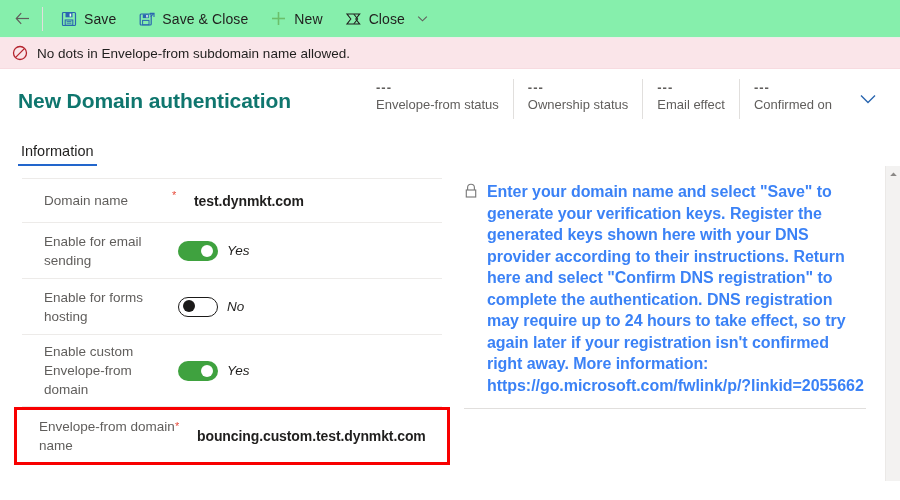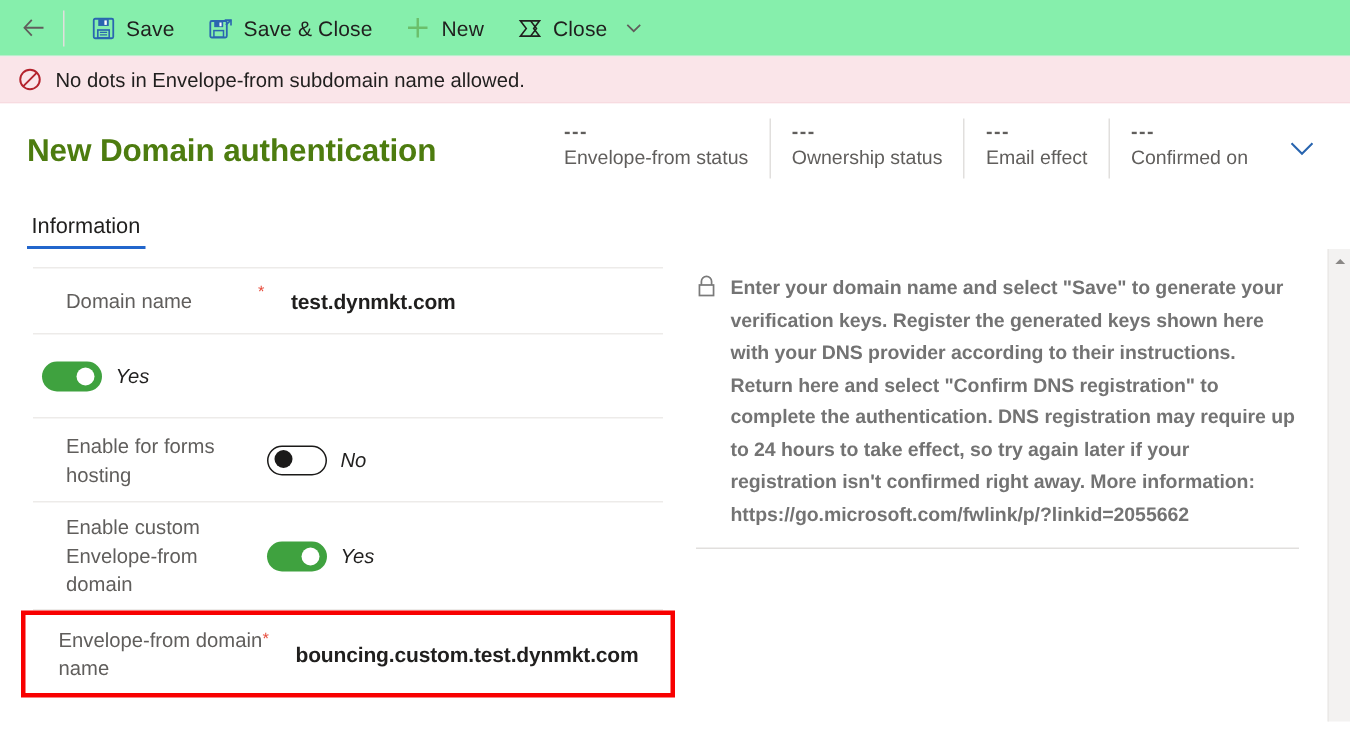--- a/index.html
+++ b/index.html
@@ -105,21 +105,21 @@
     height: 64px;
     display: flex;
     align-items: center;
     padding: 0 16px 0 18px;
     background: #ffffff;
   }
 
   .page-title {
     font-size: 21px;
     font-weight: 600;
-    color: #4d7c0f;
+    color: #0f766e;
     letter-spacing: -.1px;
     flex: 0 0 auto;
   }
 
   .head-spacer { flex: 1 1 auto; }
 
   .status-strip {
     display: flex;
     align-items: flex-start;
     height: 44px;
@@ -301,23 +301,23 @@
     border-bottom: 1px solid #e1dfdd;
     padding-bottom: 12px;
   }
   .lock-ico {
     width: 17px;
     flex: 0 0 auto;
     padding-top: 2px;
     margin-right: 6px;
   }
   .info-text {
-    font-size: 13px;
+    font-size: 16px;
     line-height: 21.5px;
-    color: #737373;
+    color: #3b82f6;
     font-weight: 600;
     letter-spacing: -.05px;
   }
 
   
   .scrollbar {
     position: absolute;
     right: 0;
     top: 0;
     width: 15px;
@@ -458,20 +458,21 @@
   <div class="col-left">
     <div class="form-card">
 
       <div class="form-row">
         <div class="field-label">Domain name</div>
         <div class="req-star">*</div>
         <div class="field-value">test.dynmkt.com</div>
       </div>
 
       <div class="form-row tall">
+        <div class="field-label">Enable for email sending</div>
         <div class="req-star"></div>
         <div class="toggle-wrap">
           <div class="toggle on">
             <span class="knob"></span>
           </div>
           <span class="toggle-text">Yes</span>
         </div>
       </div>
 
       <div class="form-row tall">

